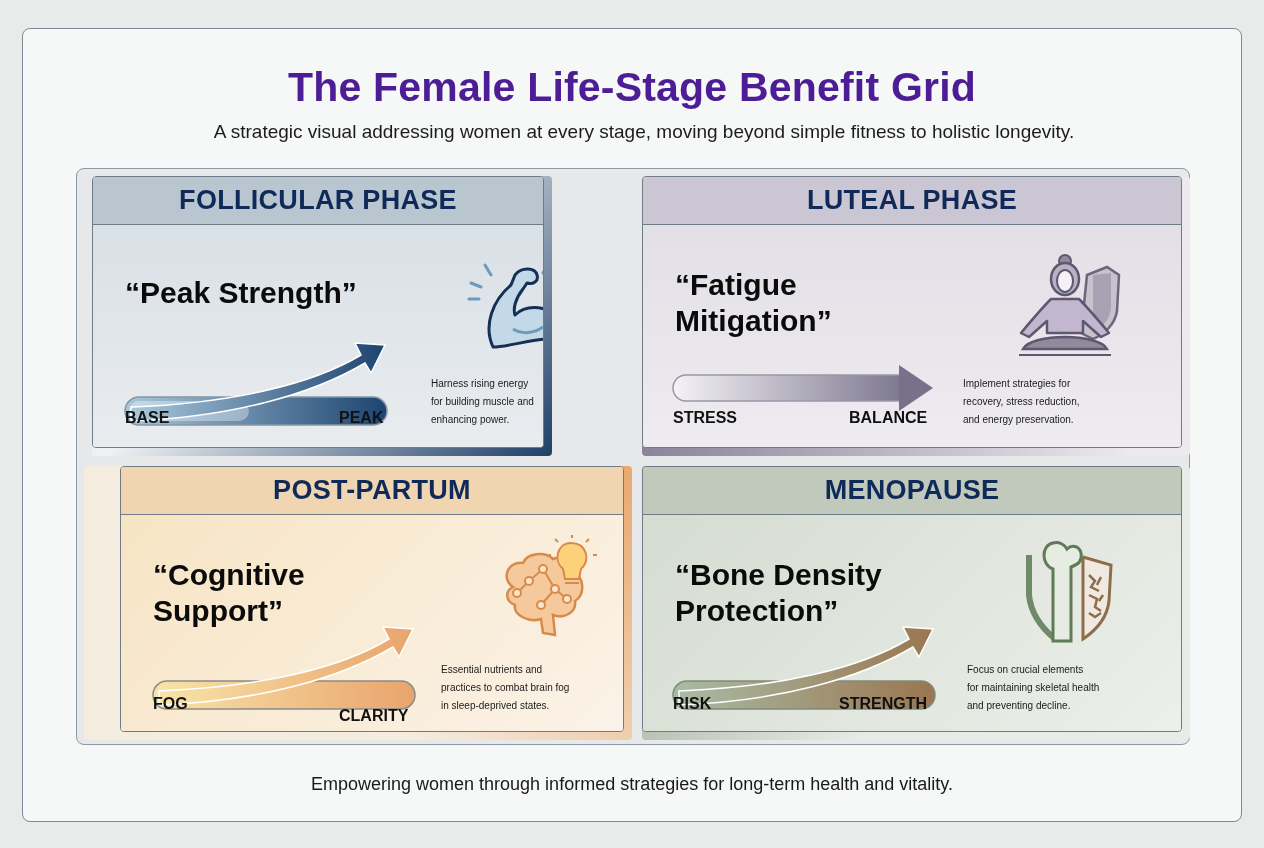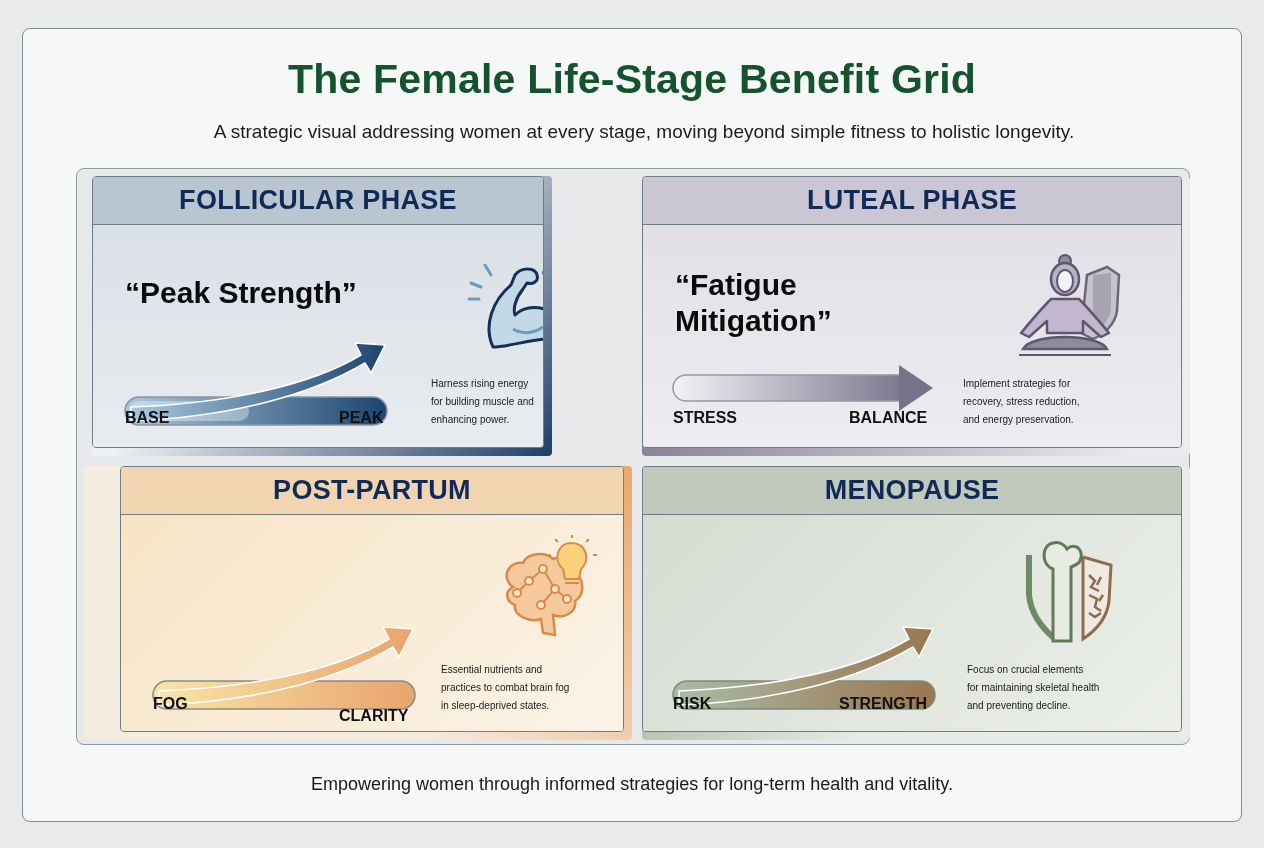--- a/index.html
+++ b/index.html
@@ -9,22 +9,22 @@
     font-family: "Liberation Sans", "DejaVu Sans", sans-serif;
     position: relative;
   }
   .card {
     position: absolute; left: 22px; top: 28px; width: 1220px; height: 794px;
     background: #f6f7f7;
     border: 1.5px solid #7f8a94;
     border-radius: 8px;
   }
   .title {
-    position: absolute; left: 0; right: 0; top: 56px;
-    text-align: center; font-weight: 700; font-size: 41px; color: #14532d;
+    position: absolute; left: 0; right: 0; top: 64px;
+    text-align: center; font-weight: 700; font-size: 41px; color: #4c1d95;
     letter-spacing: 0.2px;
   }
   .subtitle {
     position: absolute; left: 0; right: 0; top: 121px;
     text-align: center; font-size: 19px; color: #1c1c1c; padding-left: 24px;
   }
   .grid-frame {
     position: absolute; left: 76px; top: 168px; width: 1114px; height: 577px;
     border: 1.5px solid #8d99a3; border-radius: 8px;
     background: #e6e8ea;
@@ -148,20 +148,24 @@
       </div>
     </div>
   </div>
 </div>
 
 <div class="panel" style="left:84px; top:466px; width:548px; height:274px;">
   <div class="outer" style="background: linear-gradient(45deg, #f5ece0 40%, #e9a86e 100%);"></div>
   <div class="inner" style="background:#f8ecd8;margin-left:36px;">
     <div class="header" style="background:#f0d5b0;">POST-PARTUM</div>
     <div class="body" style="background: linear-gradient(135deg,#f7e4c4,#fbf3e8);">
+      <div class="quote" style="top:42px;">
+        <div>“Cognitive</div>
+        <div>Support”</div>
+      </div>
       <svg width="300" height="140" style="position:absolute; left:28px; top:64px;">
         <defs>
           <linearGradient id="g3" x1="0" x2="1">
               <stop offset="0" stop-color="#f8e4a8"></stop>
               <stop offset="1" stop-color="#e9a46d"></stop>
             </linearGradient>
         </defs>
         <rect x="4" y="102" width="262" height="28" rx="14" fill="url(#g3)" stroke="#8a8a8a" stroke-width="1.5"></rect>
         <path d="M10 112 C 110 108, 190 90, 240 60 L 234 48 L 264 50 L 250 78 L 244 68 C 190 100, 110 122, 10 126 Z" fill="url(#g3)" stroke="#ffffff" stroke-width="1.5"></path>
       </svg>
@@ -199,20 +203,24 @@
       </div>
     </div>
   </div>
 </div>
 
 <div class="panel" style="left:642px; top:466px; width:548px; height:274px;">
   <div class="outer" style="background: linear-gradient(315deg, #e8ebe6 40%, #7f9479 100%);"></div>
   <div class="inner" style="left:0; background:#dde2da;">
     <div class="header" style="background:#c0c9bb;">MENOPAUSE</div>
     <div class="body" style="background: linear-gradient(135deg,#d5dcd1,#ecefea);">
+      <div class="quote" style="top:42px;">
+        <div>“Bone Density</div>
+        <div>Protection”</div>
+      </div>
       <svg width="300" height="140" style="position:absolute; left:26px; top:64px;">
         <defs>
           <linearGradient id="g4" x1="0" x2="1">
               <stop offset="0" stop-color="#a9bba5"></stop>
               <stop offset="1" stop-color="#9a7650"></stop>
             </linearGradient>
         </defs>
         <rect x="4" y="102" width="262" height="28" rx="14" fill="url(#g4)" stroke="#7f8a7c" stroke-width="1.5"></rect>
         <path d="M10 112 C 110 108, 190 90, 240 60 L 234 48 L 264 50 L 250 78 L 244 68 C 190 100, 110 122, 10 126 Z" fill="url(#g4)" stroke="#ffffff" stroke-width="1.5"></path>
       </svg>

